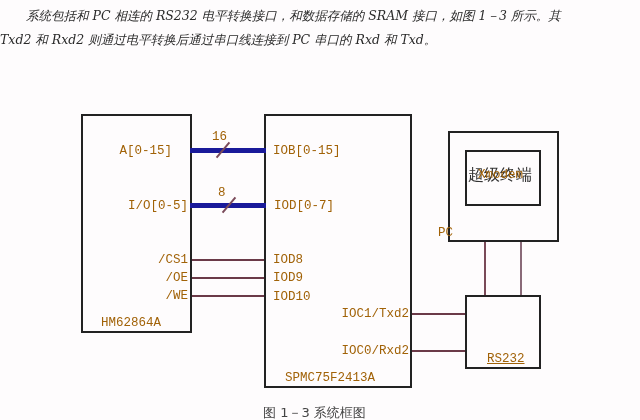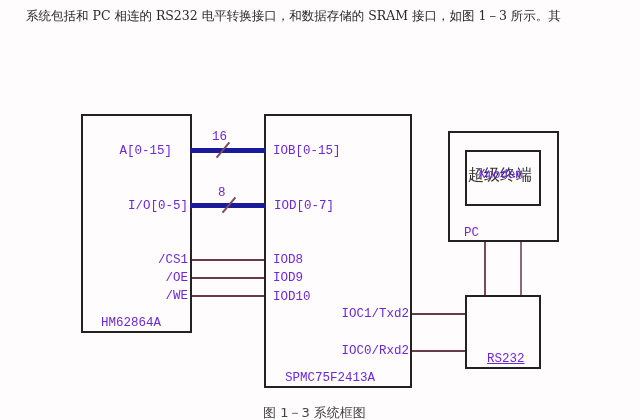--- a/index.html
+++ b/index.html
@@ -1,35 +1,36 @@
 <!DOCTYPE html>
 <html><head>
 <meta charset="utf-8">
 <style>
   html, body { margin:0; padding:0; }
   body { width:640px; height:420px; background:#fefcfd; position:relative; overflow:hidden;
          font-family:"DejaVu Serif", serif; color:#333; }
-  .para { position:absolute; left:0; top:4px; width:640px; font-size:12.5px; line-height:23.5px; color:#2a2a2a; }
+  .para { position:absolute; left:0; top:4px; width:640px; font-size:12.5px; line-height:23.5px; color:#2a2a2a;font-style:italic; }
   .para .line { white-space:nowrap; height:23.5px; }
   .para .indent { padding-left:26px; }
   .box { position:absolute; border:2px solid #222; box-sizing:border-box; background:transparent; }
-  .lbl { position:absolute; font-family:"Liberation Mono", monospace; font-size:12.5px; color:#6d28d9; white-space:nowrap; line-height:14px; }
+  .lbl { position:absolute; font-family:"Liberation Mono", monospace; font-size:12.5px; color:#a16207; white-space:nowrap; line-height:14px; }
   .r { text-align:right; }
   .bus { position:absolute; height:5px; background:#1a1a9a; }
   .wire { position:absolute; height:2px; background:#6b3a48; }
   .vwire { position:absolute; width:2px; background:#7a4a58; }
   .slash { position:absolute; width:2px; height:20px; background:#7a4a5a; transform:rotate(40deg); }
   .cap { position:absolute; font-size:12.5px; color:#444; white-space:nowrap; }
   .cjk { font-family:"DejaVu Sans", sans-serif; }
 </style>
 </head>
 <body>
 
 <div class="para">
   <div class="line indent">系统包括和 PC 相连的 RS232 电平转换接口，和数据存储的 SRAM 接口，如图 1－3 所示。其</div>
+  <div class="line">Txd2 和 Rxd2 则通过电平转换后通过串口线连接到 PC 串口的 Rxd 和 Txd。</div>
 </div>
 
 <div>
 
   <div class="box" style="left:81px;top:114px;width:111px;height:219px;"></div>
   <div class="lbl r" style="left:86px;top:144px;width:86px;">A[0-15]</div>
   <div class="lbl r" style="left:100px;top:199px;width:88px;">I/O[0-5]</div>
   <div class="lbl r" style="left:120px;top:253px;width:68px;">/CS1</div>
   <div class="lbl r" style="left:120px;top:271px;width:68px;">/OE</div>
   <div class="lbl r" style="left:120px;top:289px;width:68px;">/WE</div>
@@ -57,21 +58,21 @@
   <div class="wire" style="left:192px;top:277px;width:72px;"></div>
   <div class="wire" style="left:192px;top:295px;width:72px;"></div>
 
   <div class="wire" style="left:412px;top:313px;width:54px;"></div>
   <div class="wire" style="left:412px;top:350px;width:54px;"></div>
 
   <div class="box" style="left:448px;top:131px;width:111px;height:111px;"></div>
   <div class="box" style="left:465px;top:150px;width:76px;height:56px;"></div>
   <div class="cap cjk" style="left:468px;top:165px;font-size:16px;color:#333;">超级终端</div>
   <div class="lbl" style="left:478px;top:168px;">Xmodem</div>
-  <div class="lbl" style="left:464px;top:226px;text-align:center;">PC</div>
+  <div class="lbl" style="left:438px;top:226px;text-align:center;">PC</div>
 
   <div class="vwire" style="left:484px;top:242px;height:54px;"></div>
   <div class="vwire" style="left:520px;top:242px;height:54px;background:#8a6a78;"></div>
 
   <div class="box" style="left:465px;top:295px;width:76px;height:74px;"></div>
   <div class="lbl" style="left:487px;top:352px;text-decoration:underline;">RS232</div>
 
   <div class="cap cjk" style="left:263px;top:404px;font-size:13px;">图 1－3 系统框图</div>
 </div>
 

